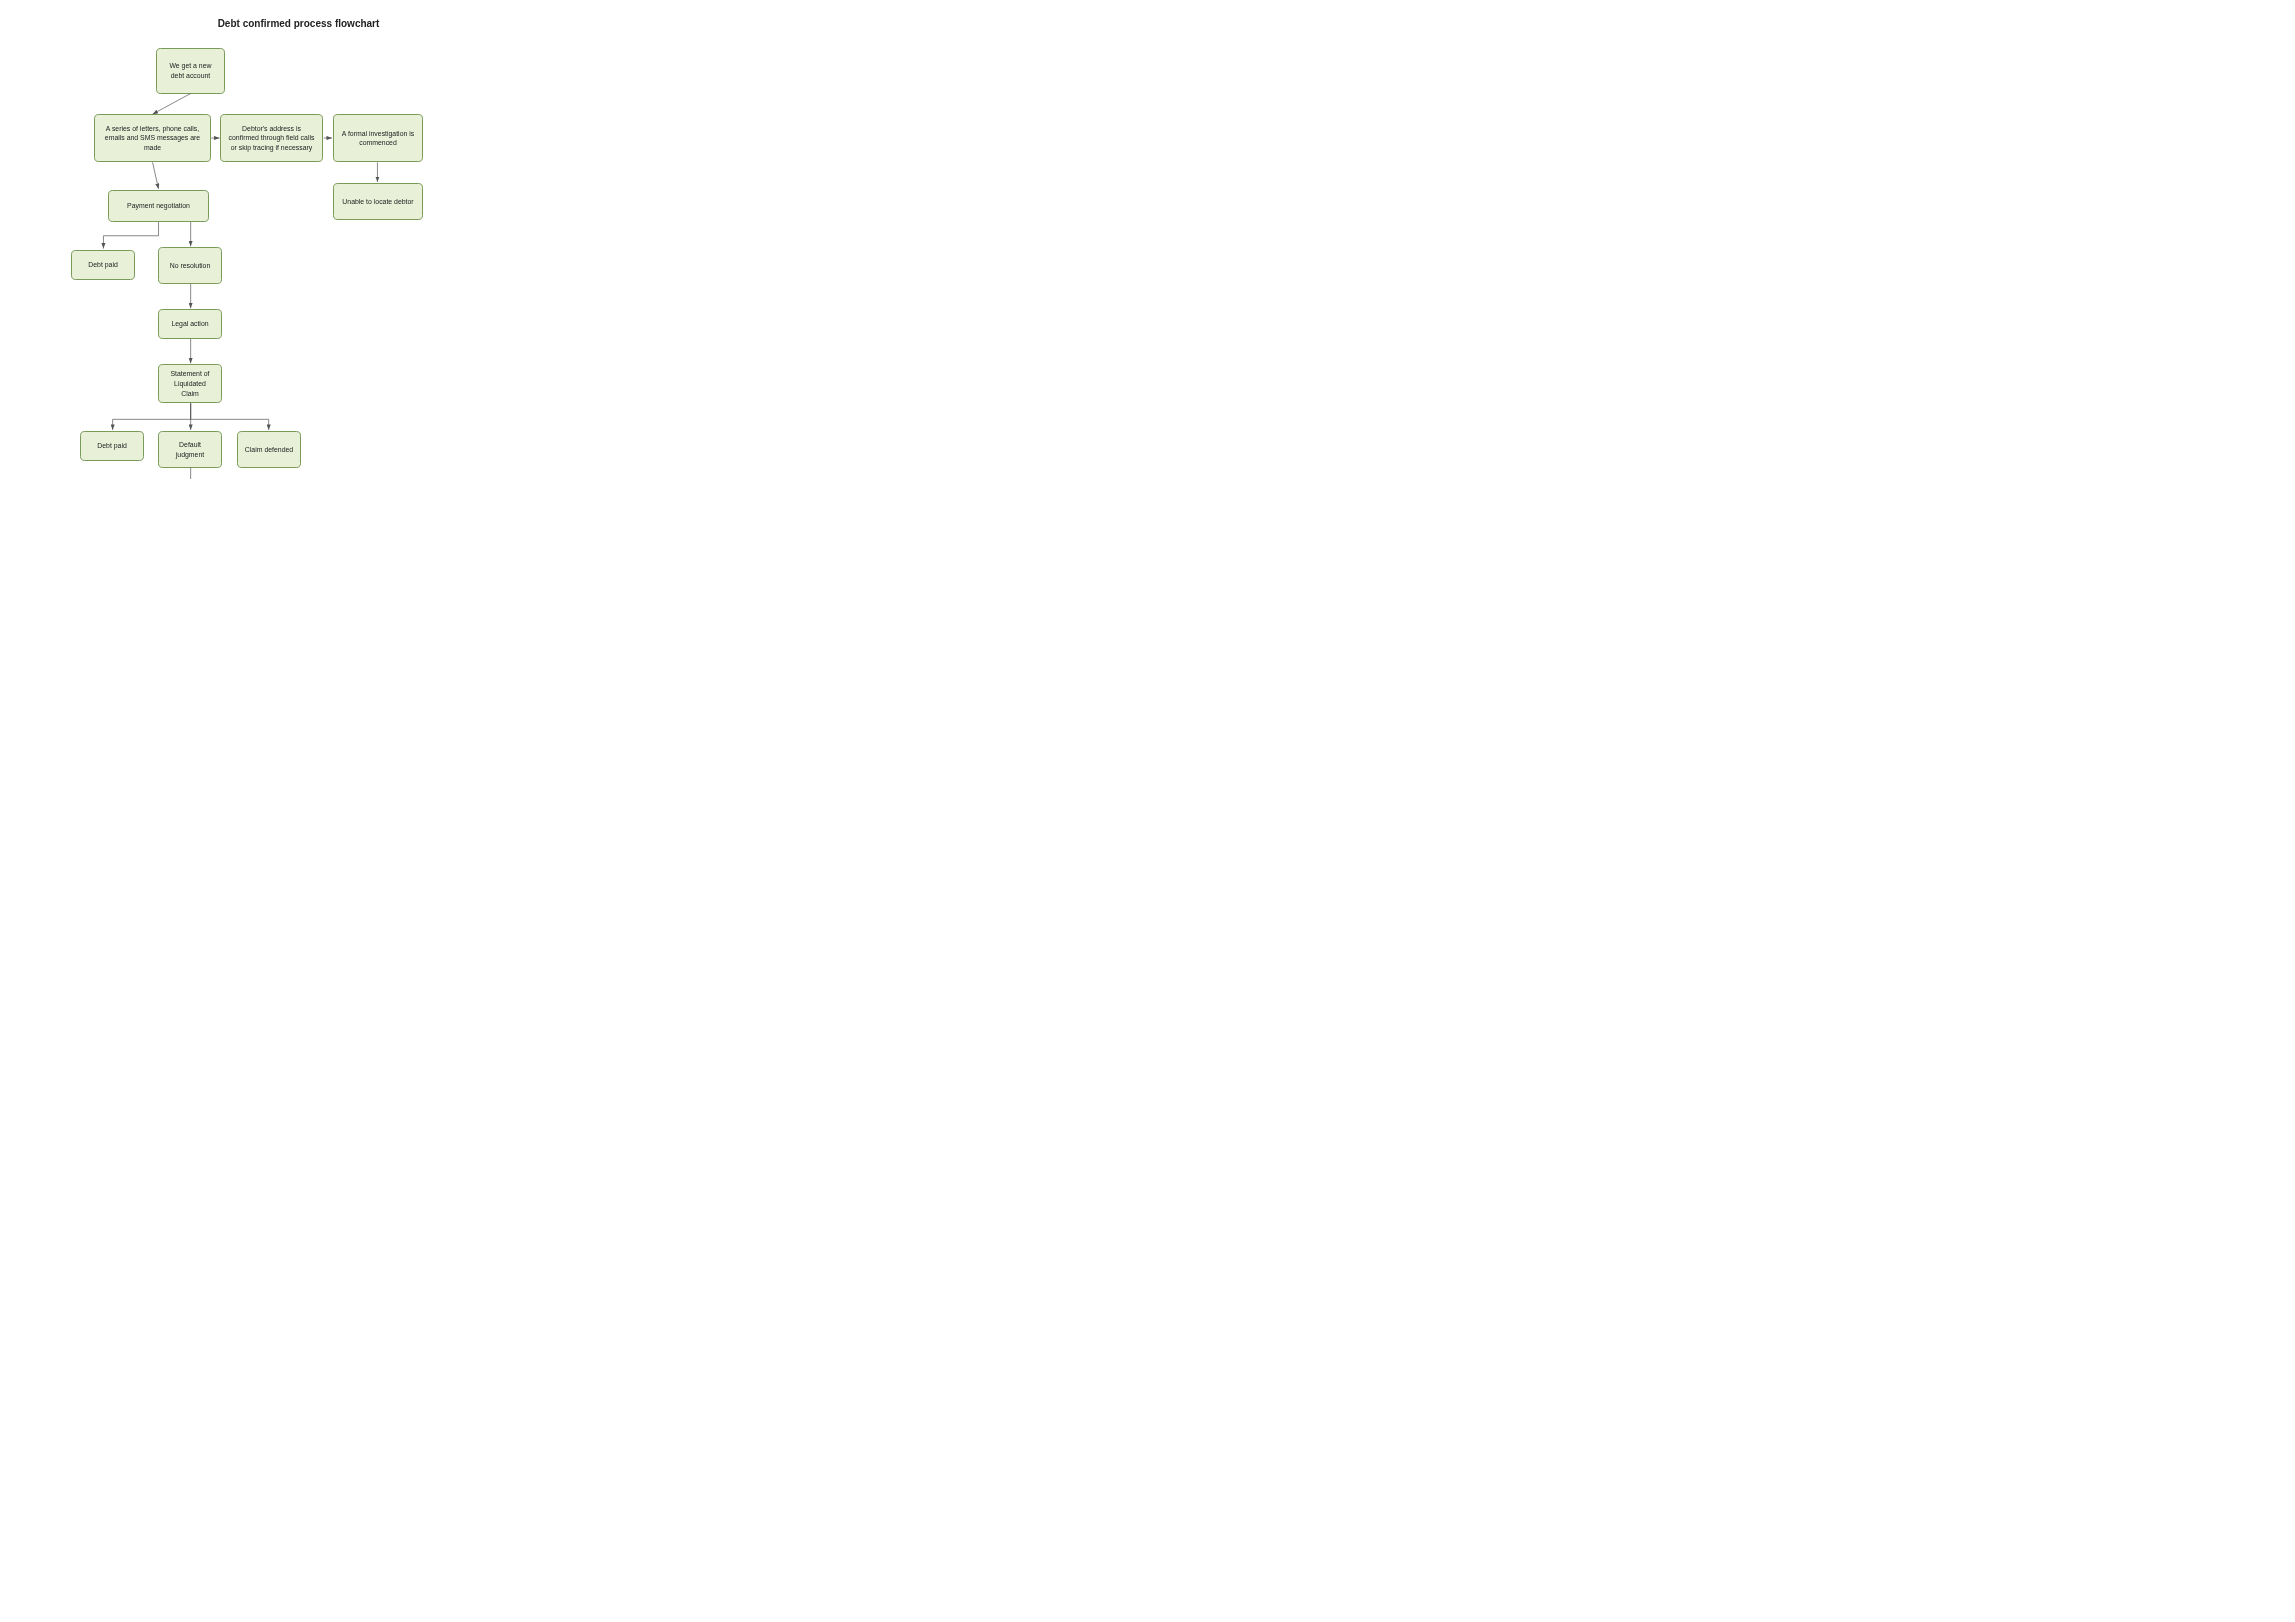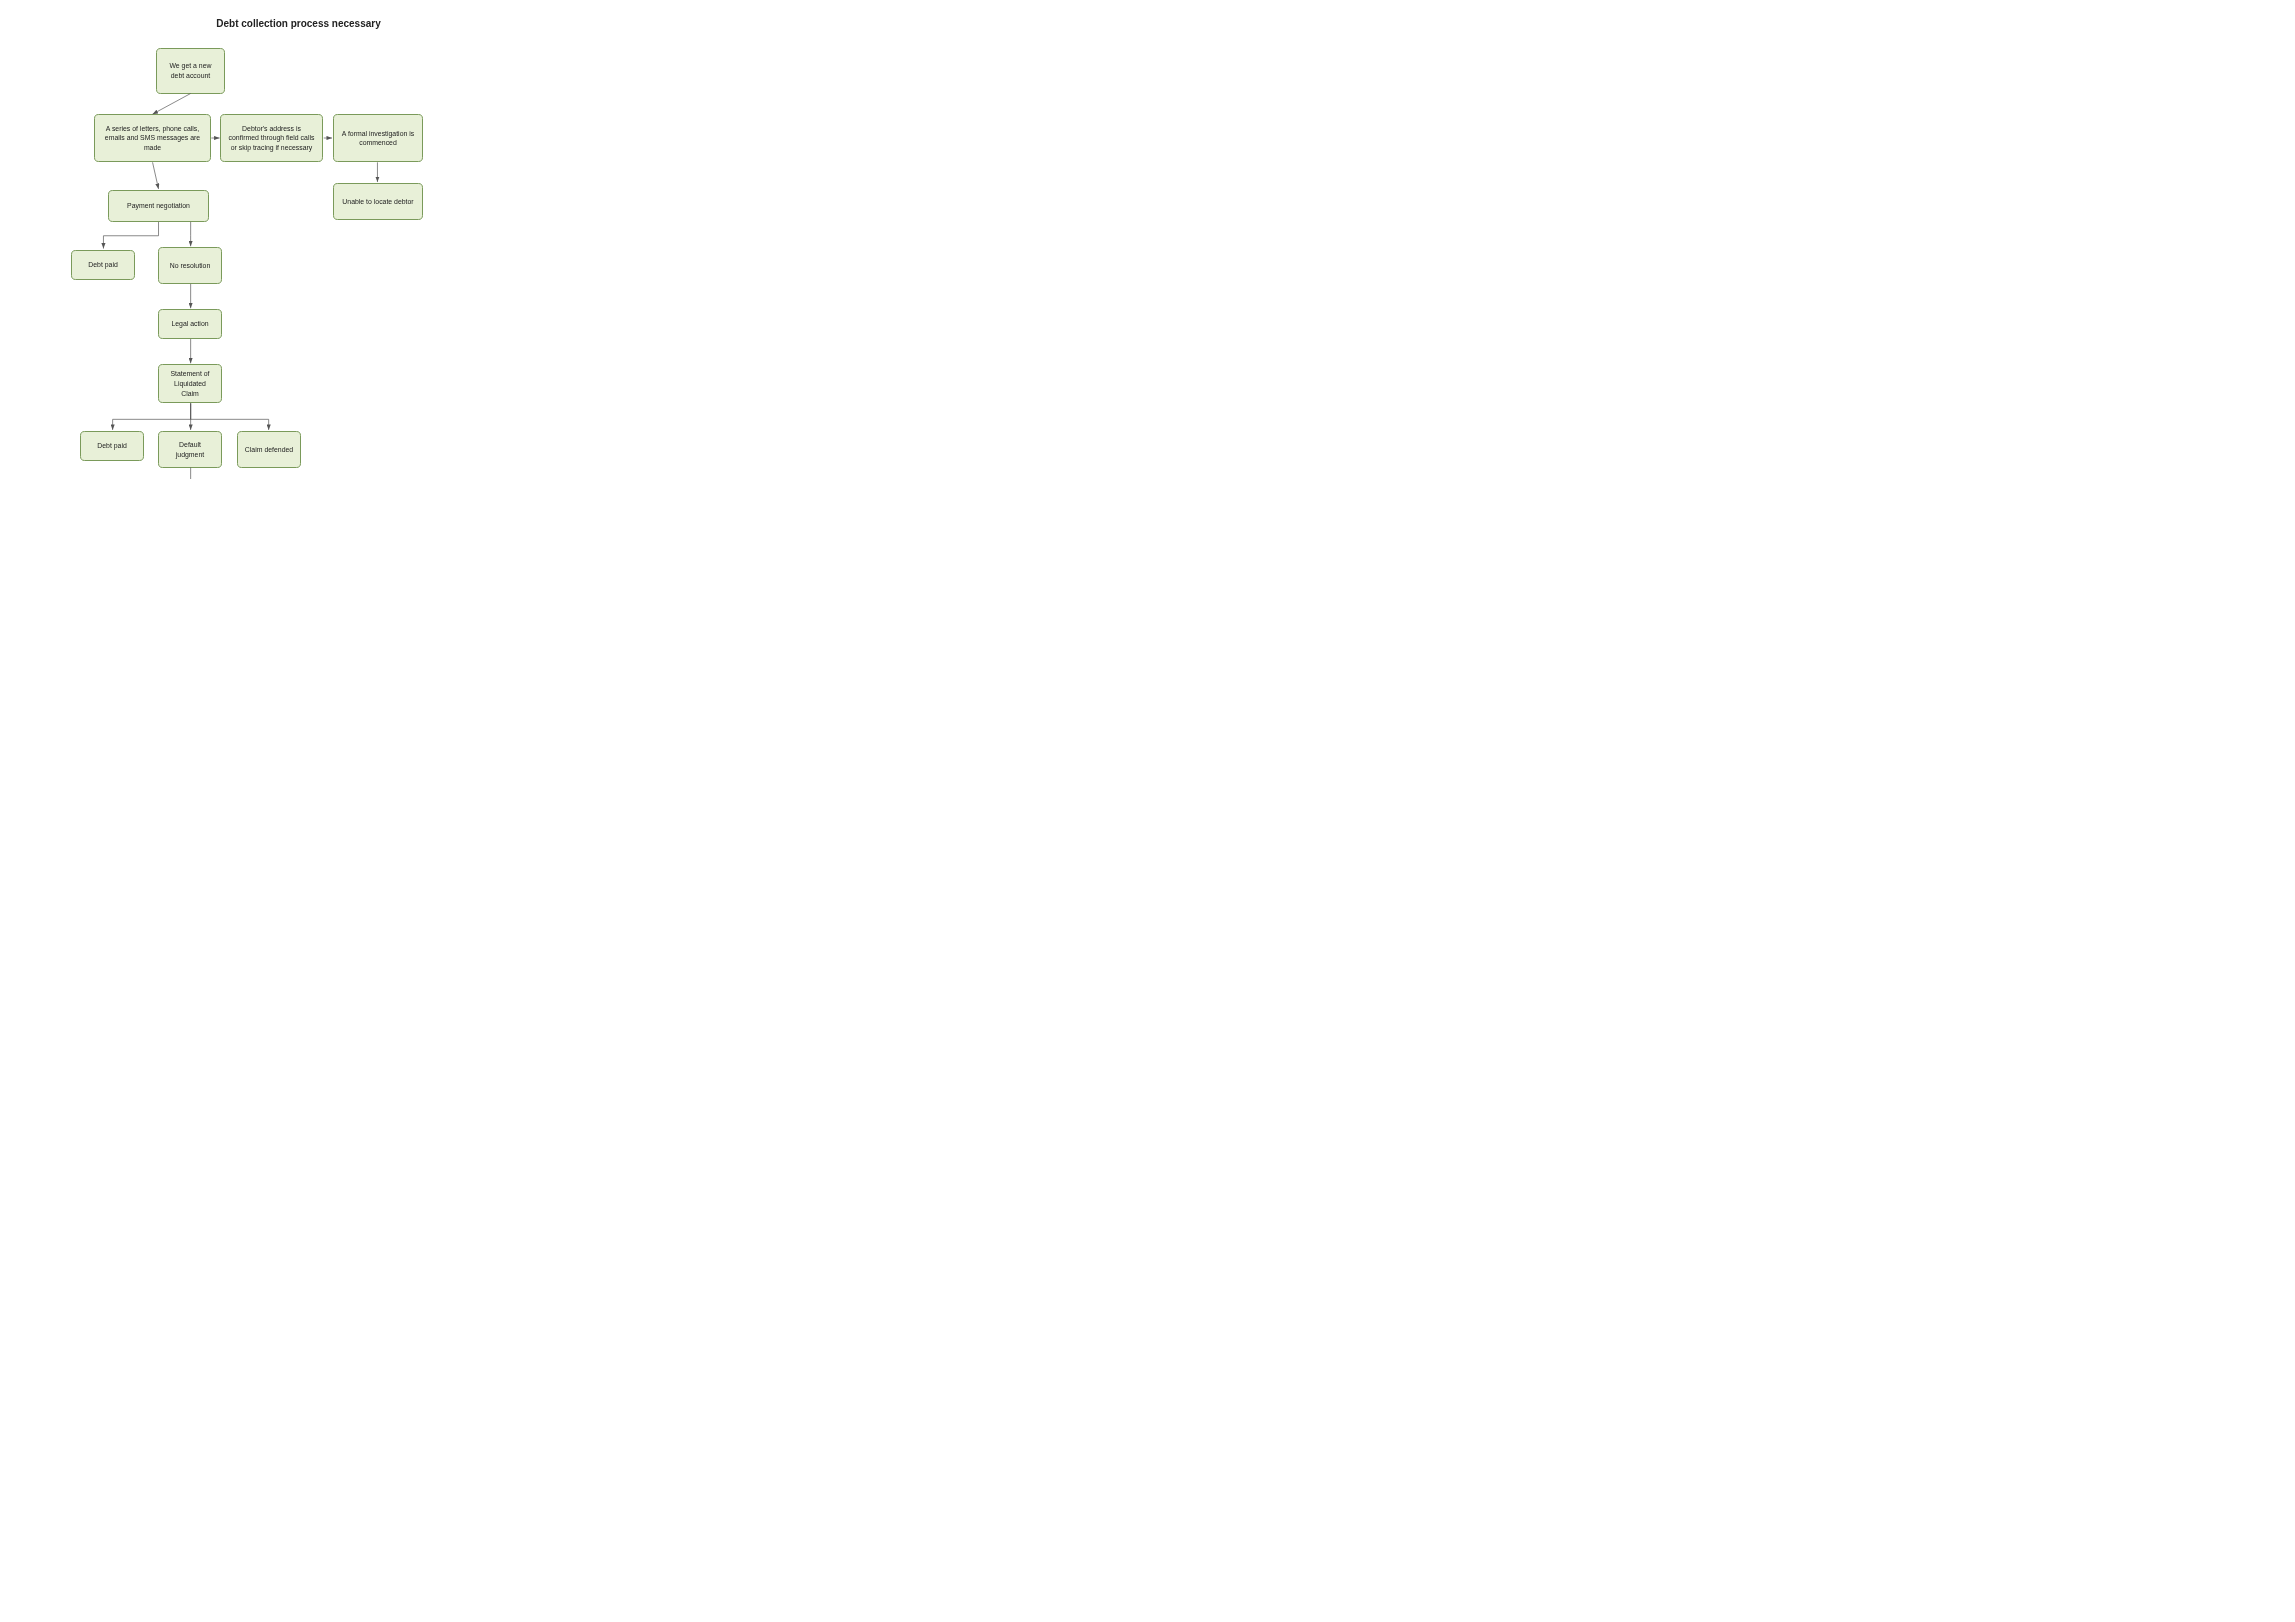--- a/index.html
+++ b/index.html
@@ -52,21 +52,21 @@
       fill: none;
     }
     svg.arrows marker#arrowhead path {
       fill: #555;
       stroke: none;
     }
   </style>
 </head>
 <body>
 
-<h1>Debt collection process necessary</h1>
+<h1>Debt confirmed process flowchart</h1>
 
 <div class="flowchart">
 
   <div class="node" style="left:110px; top:4.6px; width:69px; height:46px;">We get a new debt account</div>
 
   <div class="node" style="left:48px; top:71px; width:117px; height:48px;">A series of letters, phone calls, emails and SMS messages are made</div>
 
   <div class="node" style="left:174px; top:71px; width:103px; height:48px;">Debtor's address is confirmed through field calls or skip tracing if necessary</div>
 
   <div class="node" style="left:287px; top:71px; width:90px; height:48px;">A formal investigation is commenced</div>

